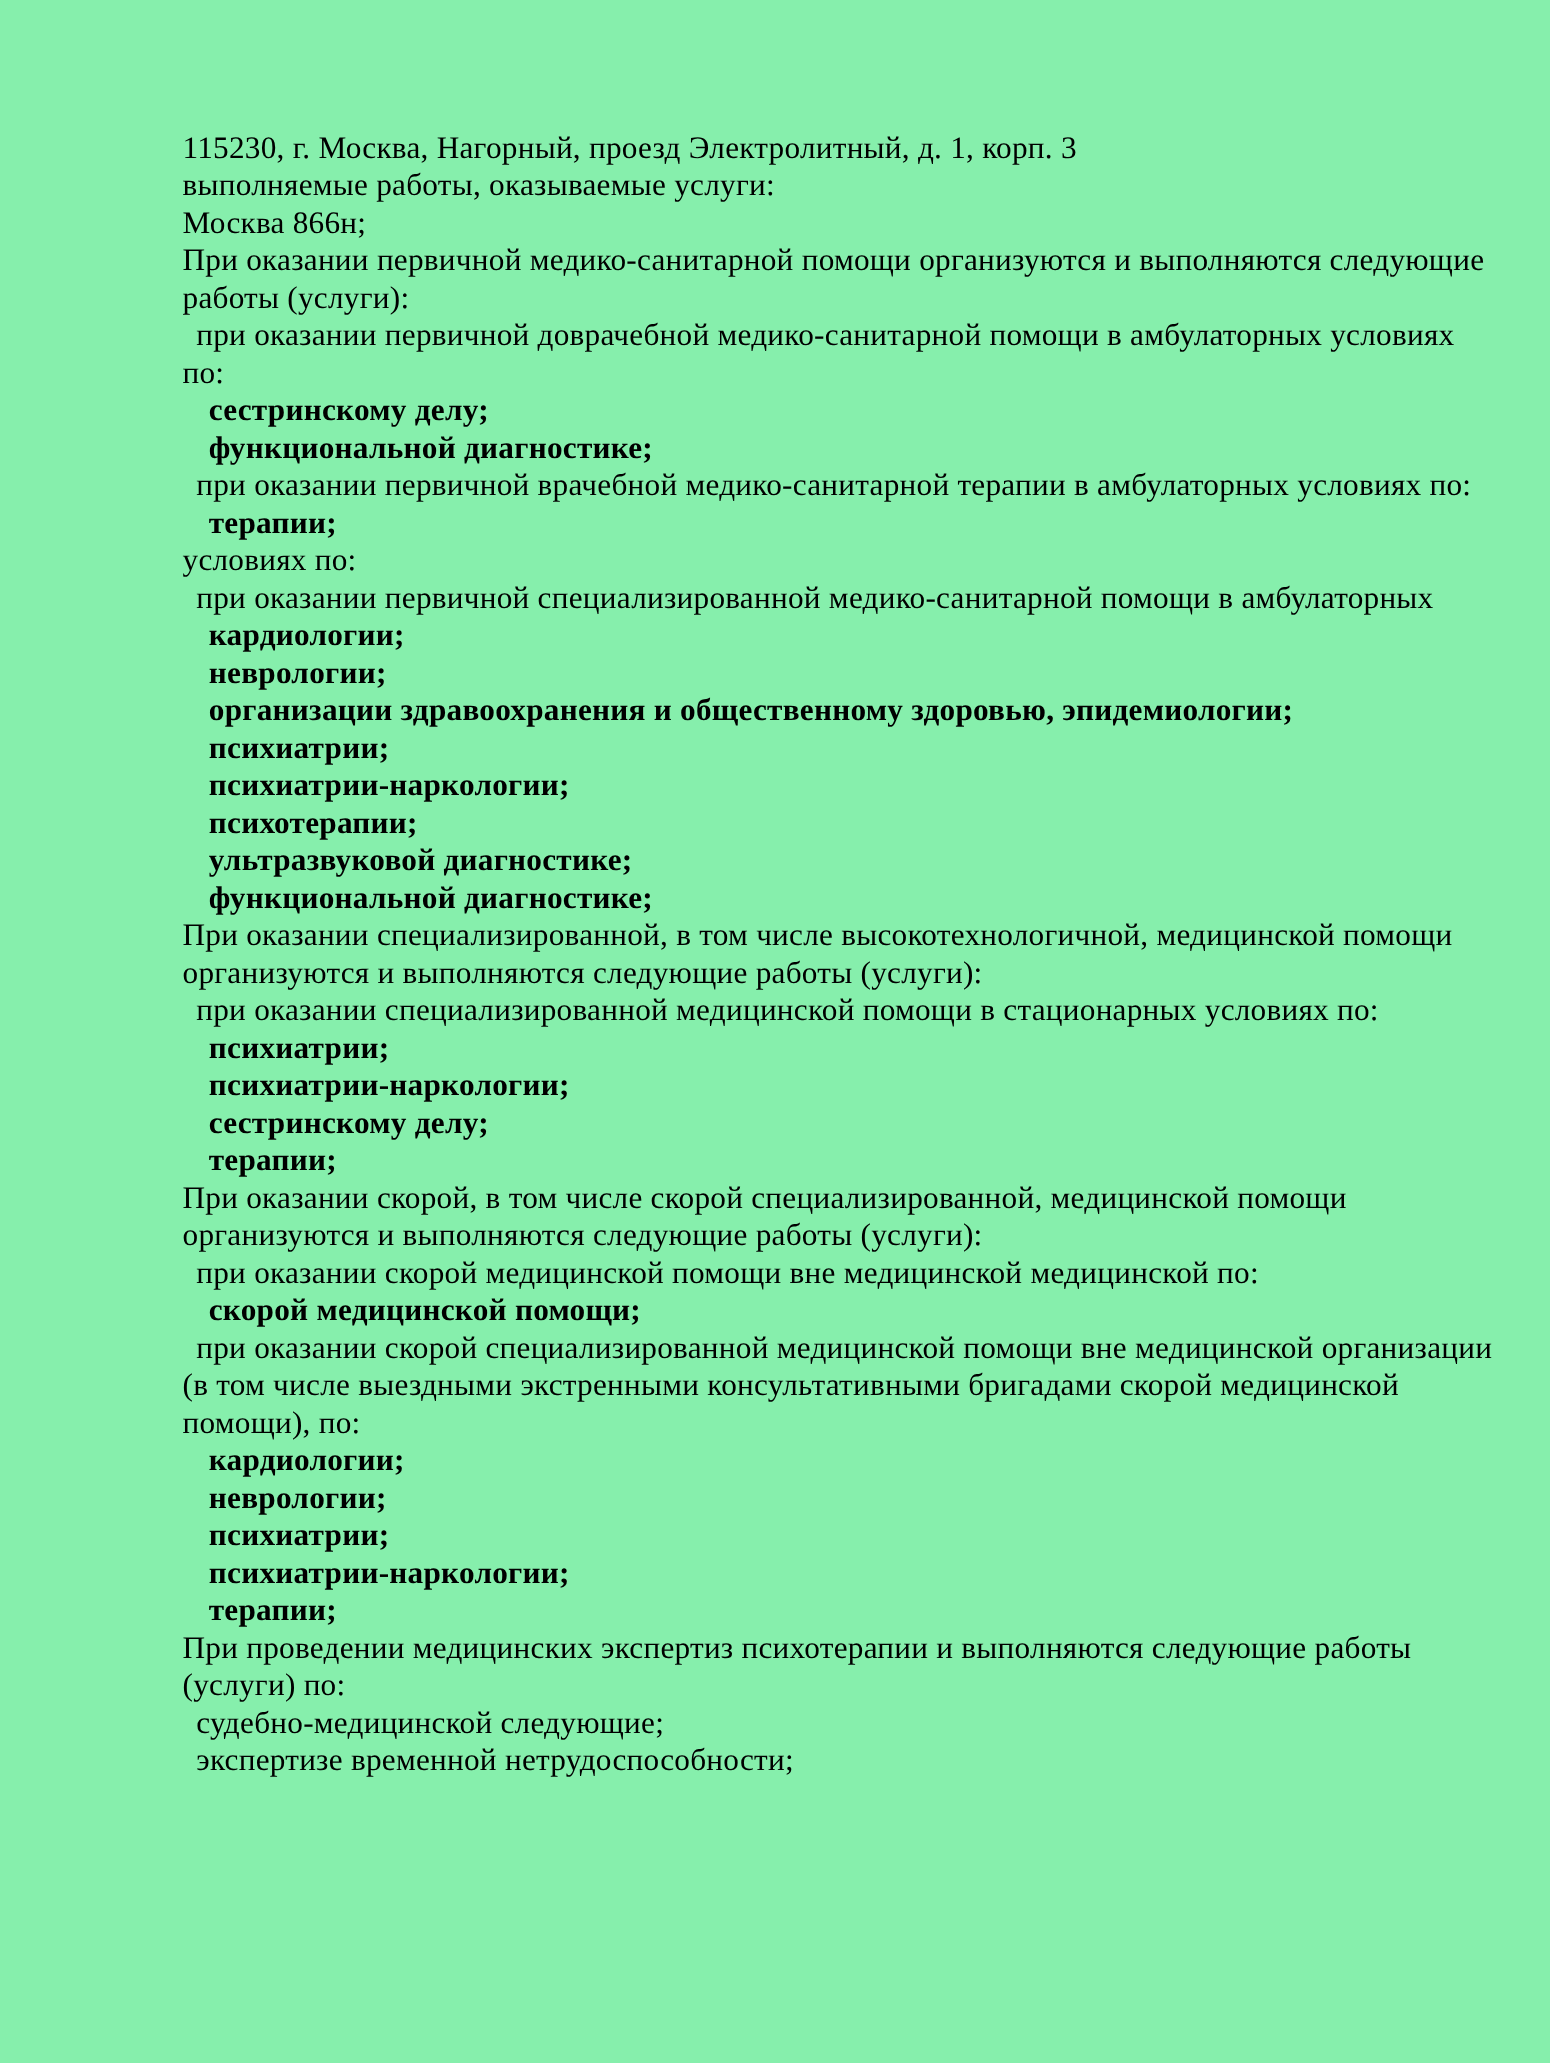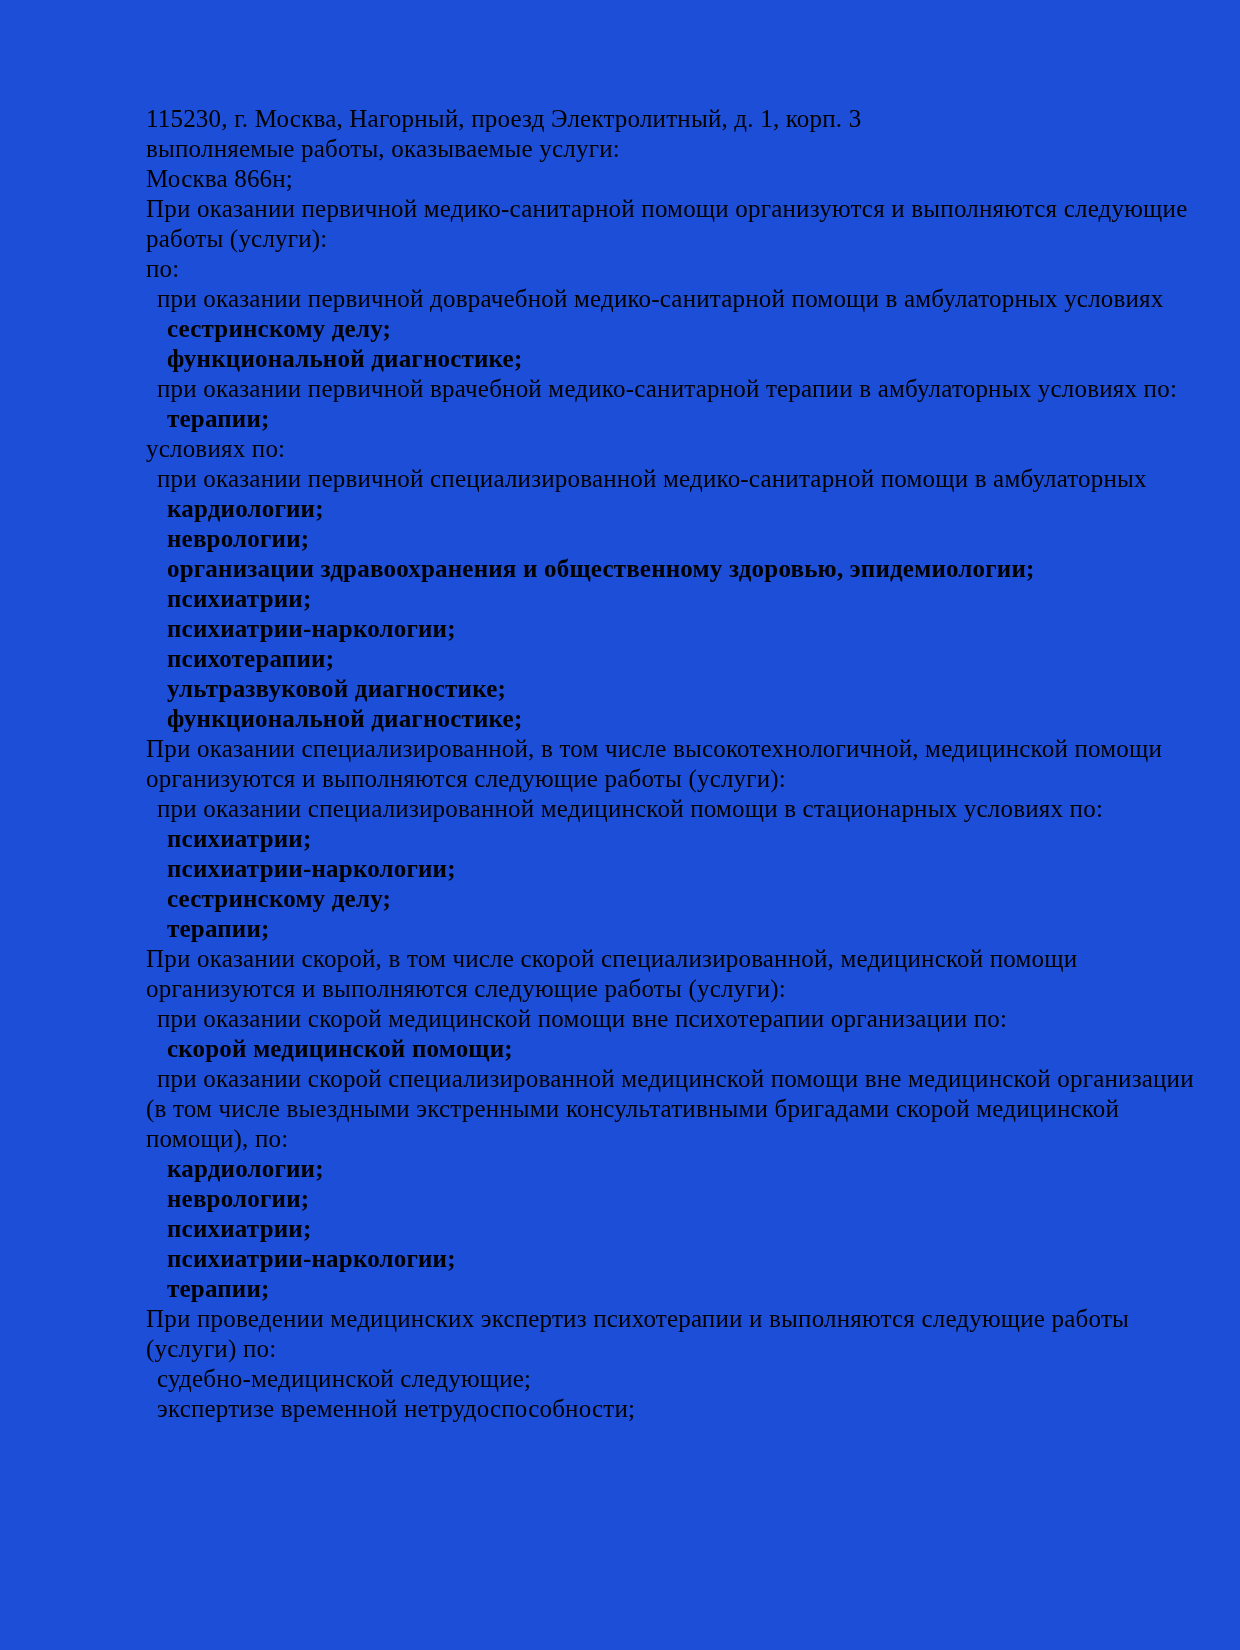--- a/index.html
+++ b/index.html
@@ -4,21 +4,21 @@
 <style>
   html, body {
     margin: 0;
     padding: 0;
     background: #ffffff;
   }
   .page {
     position: relative;
     width: 1240px;
     height: 1650px;
-    background: #1d4ed8;
+    background: #86efac;
     overflow: hidden;
     font-family: "Liberation Serif", "DejaVu Serif", serif;
   }
   .doc {
     position: absolute;
     left: 146px;
     top: 104px;
     font-size: 25px;
     line-height: 30px;
     color: #000000;
@@ -34,22 +34,22 @@
 </head>
 <body>
 
 <div class="page">
   <div class="doc">
       <div class="line indent-0">115230, г. Москва, Нагорный, проезд Электролитный, д. 1, корп. 3</div>
       <div class="line indent-0">выполняемые работы, оказываемые услуги:</div>
       <div class="line indent-0">Москва 866н;</div>
       <div class="line indent-0">При оказании первичной медико-санитарной помощи организуются и выполняются следующие</div>
       <div class="line indent-0">работы (услуги):</div>
+      <div class="line indent-1">при оказании первичной доврачебной медико-санитарной помощи в амбулаторных условиях</div>
       <div class="line indent-0">по:</div>
-      <div class="line indent-1">при оказании первичной доврачебной медико-санитарной помощи в амбулаторных условиях</div>
       <div class="line indent-2">сестринскому делу;</div>
       <div class="line indent-2">функциональной диагностике;</div>
       <div class="line indent-1">при оказании первичной врачебной медико-санитарной терапии в амбулаторных условиях по:</div>
       <div class="line indent-2">терапии;</div>
       <div class="line indent-0">условиях по:</div>
       <div class="line indent-1">при оказании первичной специализированной медико-санитарной помощи в амбулаторных</div>
       <div class="line indent-2">кардиологии;</div>
       <div class="line indent-2">неврологии;</div>
       <div class="line indent-2">организации здравоохранения и общественному здоровью, эпидемиологии;</div>
       <div class="line indent-2">психиатрии;</div>
@@ -59,21 +59,21 @@
       <div class="line indent-2">функциональной диагностике;</div>
       <div class="line indent-0">При оказании специализированной, в том числе высокотехнологичной, медицинской помощи</div>
       <div class="line indent-0">организуются и выполняются следующие работы (услуги):</div>
       <div class="line indent-1">при оказании специализированной медицинской помощи в стационарных условиях по:</div>
       <div class="line indent-2">психиатрии;</div>
       <div class="line indent-2">психиатрии-наркологии;</div>
       <div class="line indent-2">сестринскому делу;</div>
       <div class="line indent-2">терапии;</div>
       <div class="line indent-0">При оказании скорой, в том числе скорой специализированной, медицинской помощи</div>
       <div class="line indent-0">организуются и выполняются следующие работы (услуги):</div>
-      <div class="line indent-1">при оказании скорой медицинской помощи вне психотерапии организации по:</div>
+      <div class="line indent-1">при оказании скорой медицинской помощи вне медицинской медицинской по:</div>
       <div class="line indent-2">скорой медицинской помощи;</div>
       <div class="line indent-1">при оказании скорой специализированной медицинской помощи вне медицинской организации</div>
       <div class="line indent-0">(в том числе выездными экстренными консультативными бригадами скорой медицинской</div>
       <div class="line indent-0">помощи), по:</div>
       <div class="line indent-2">кардиологии;</div>
       <div class="line indent-2">неврологии;</div>
       <div class="line indent-2">психиатрии;</div>
       <div class="line indent-2">психиатрии-наркологии;</div>
       <div class="line indent-2">терапии;</div>
       <div class="line indent-0">При проведении медицинских экспертиз психотерапии и выполняются следующие работы</div>

